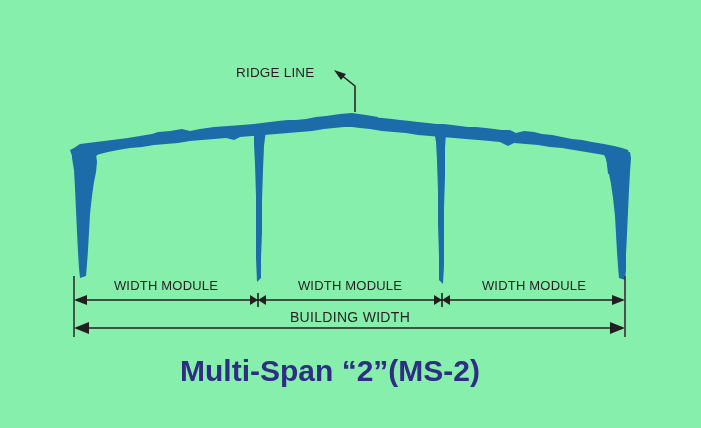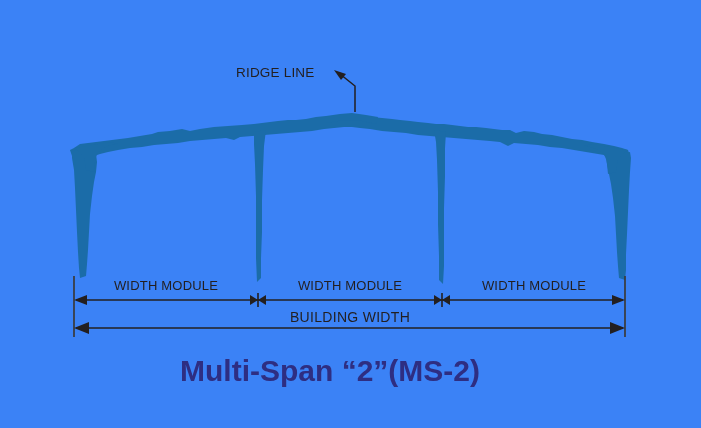--- a/index.html
+++ b/index.html
@@ -8,21 +8,21 @@
     padding: 0;
     background: #ffffff;
   }
   body {
     font-family: "Liberation Sans", sans-serif;
   }
   #diagram-root {
     position: relative;
     width: 701px;
     height: 428px;
-    background: #3b82f6;
+    background: #86efac;
     overflow: hidden;
   }
   #diagram-svg {
     display: block;
     width: 701px;
     height: 428px;
   }
   .annotation-text {
     font-family: "Liberation Sans", sans-serif;
     font-size: 13.5px;

